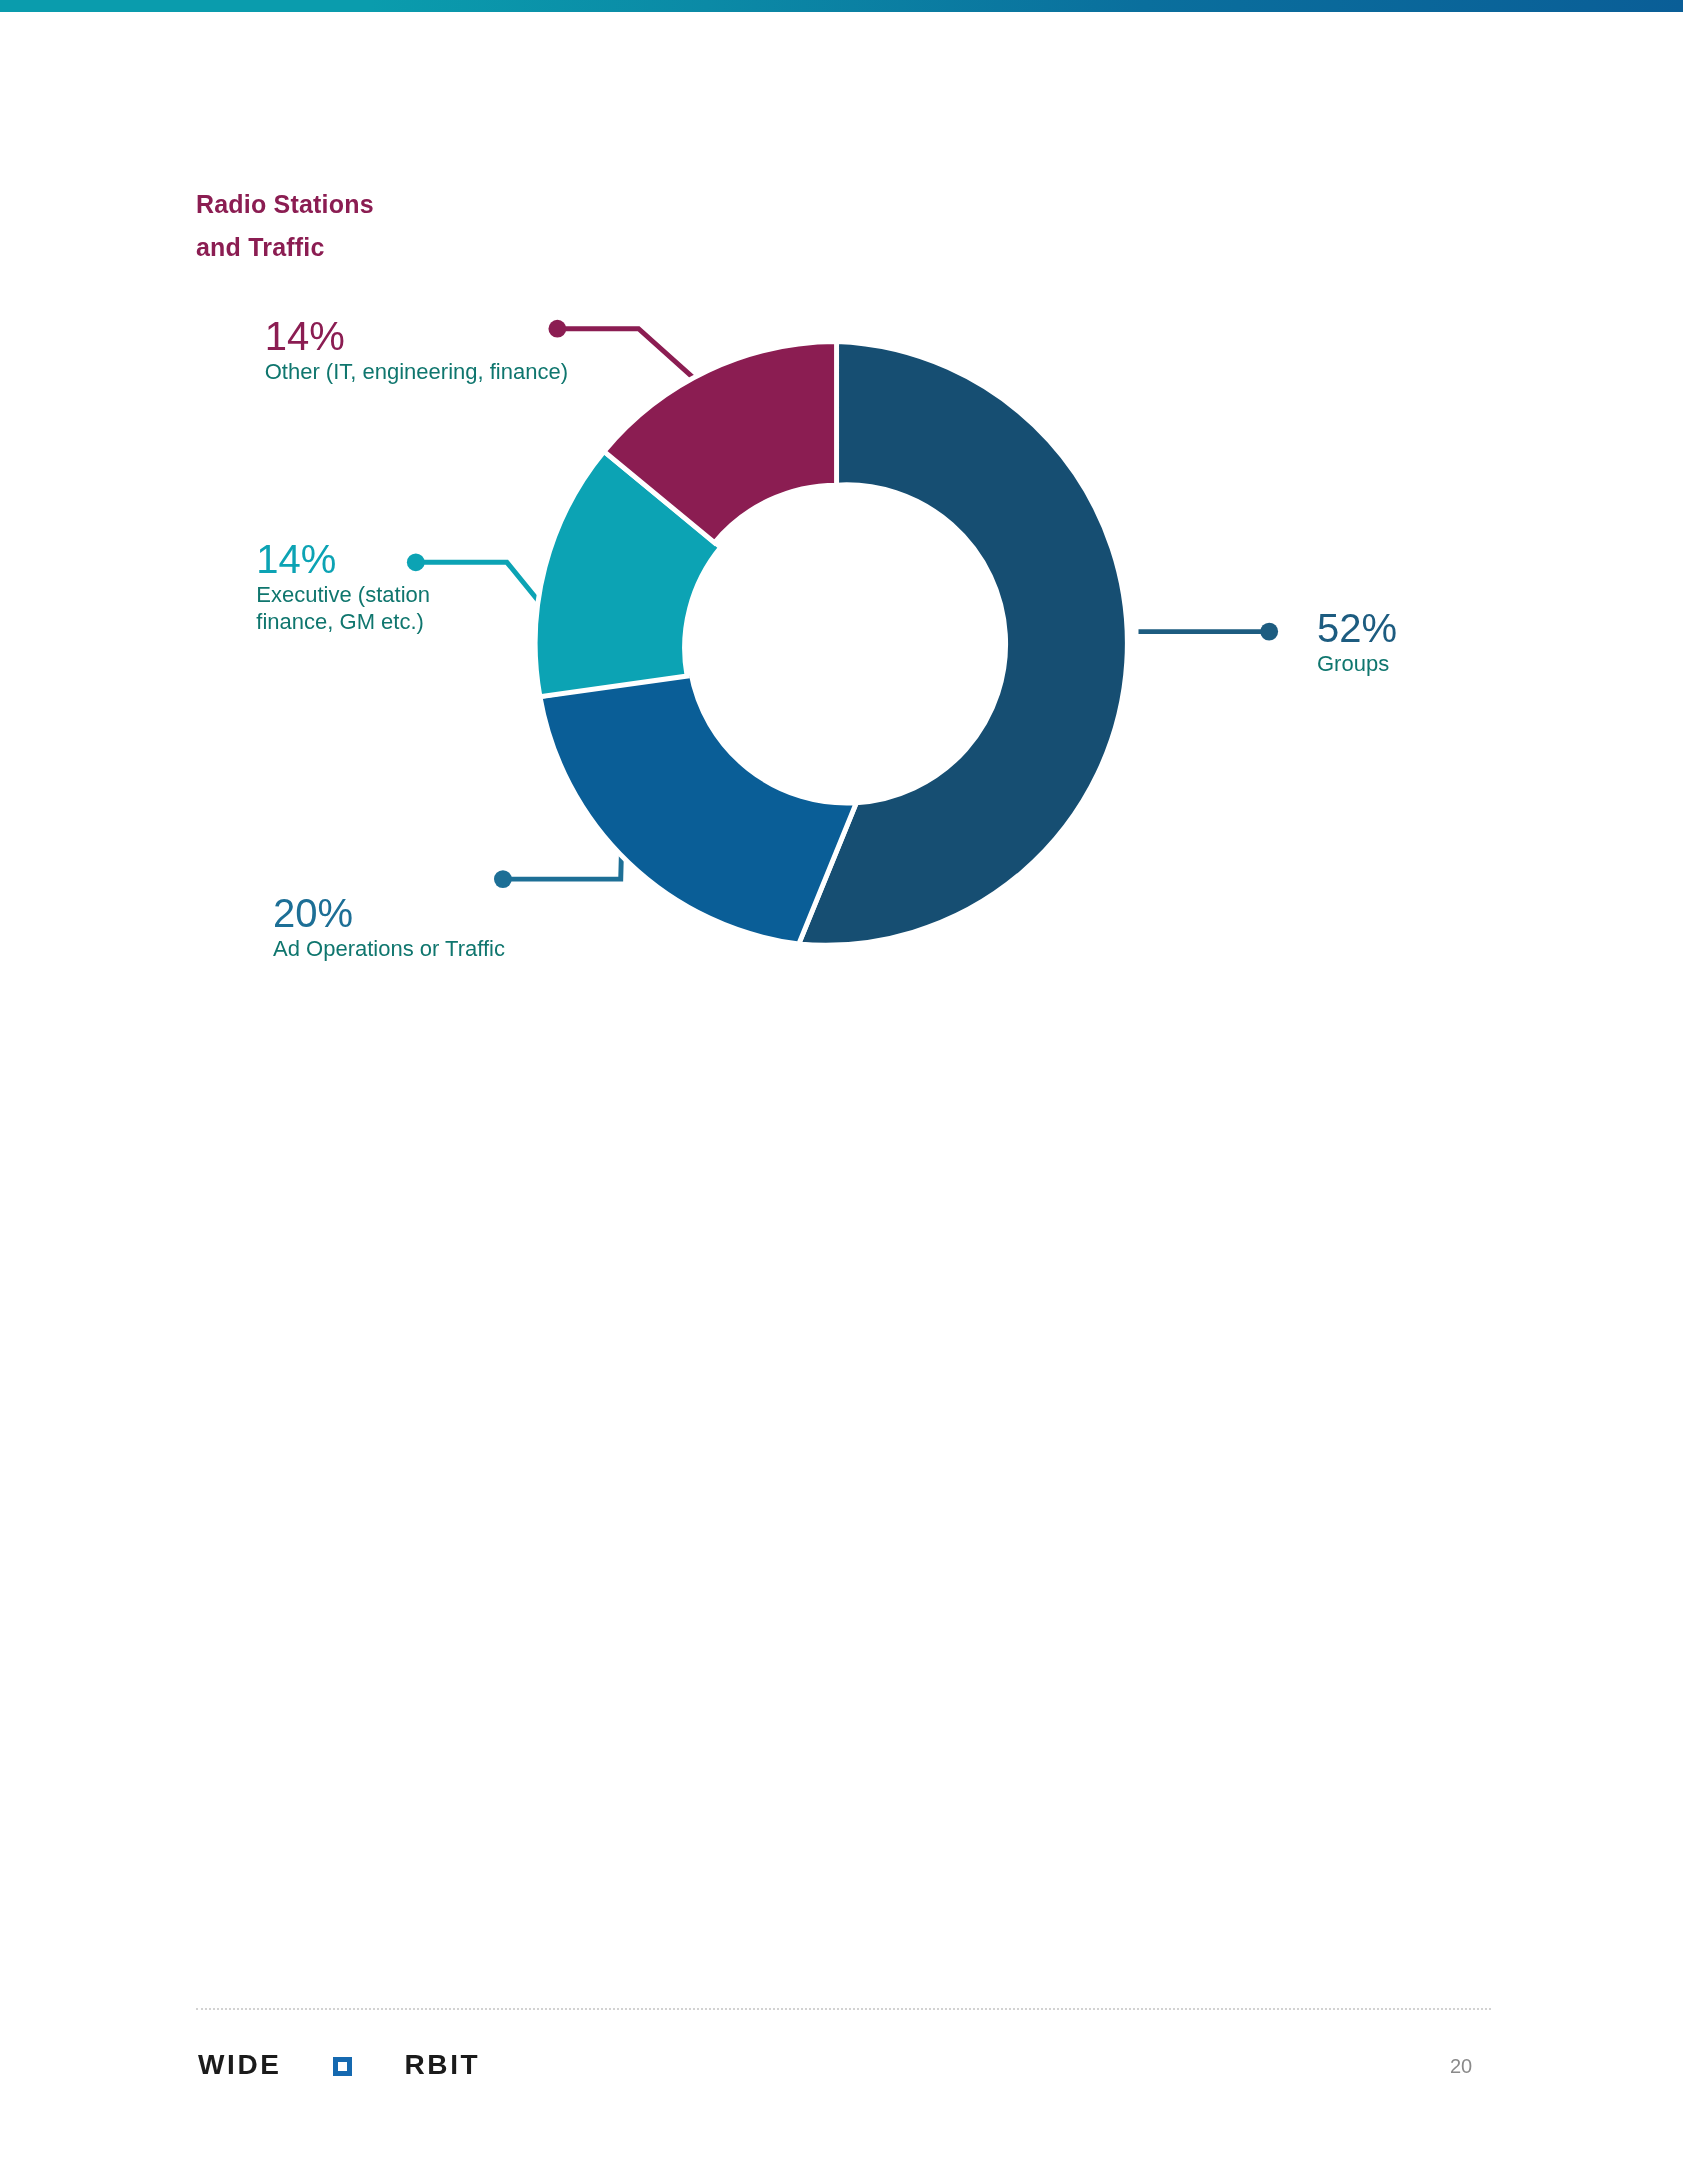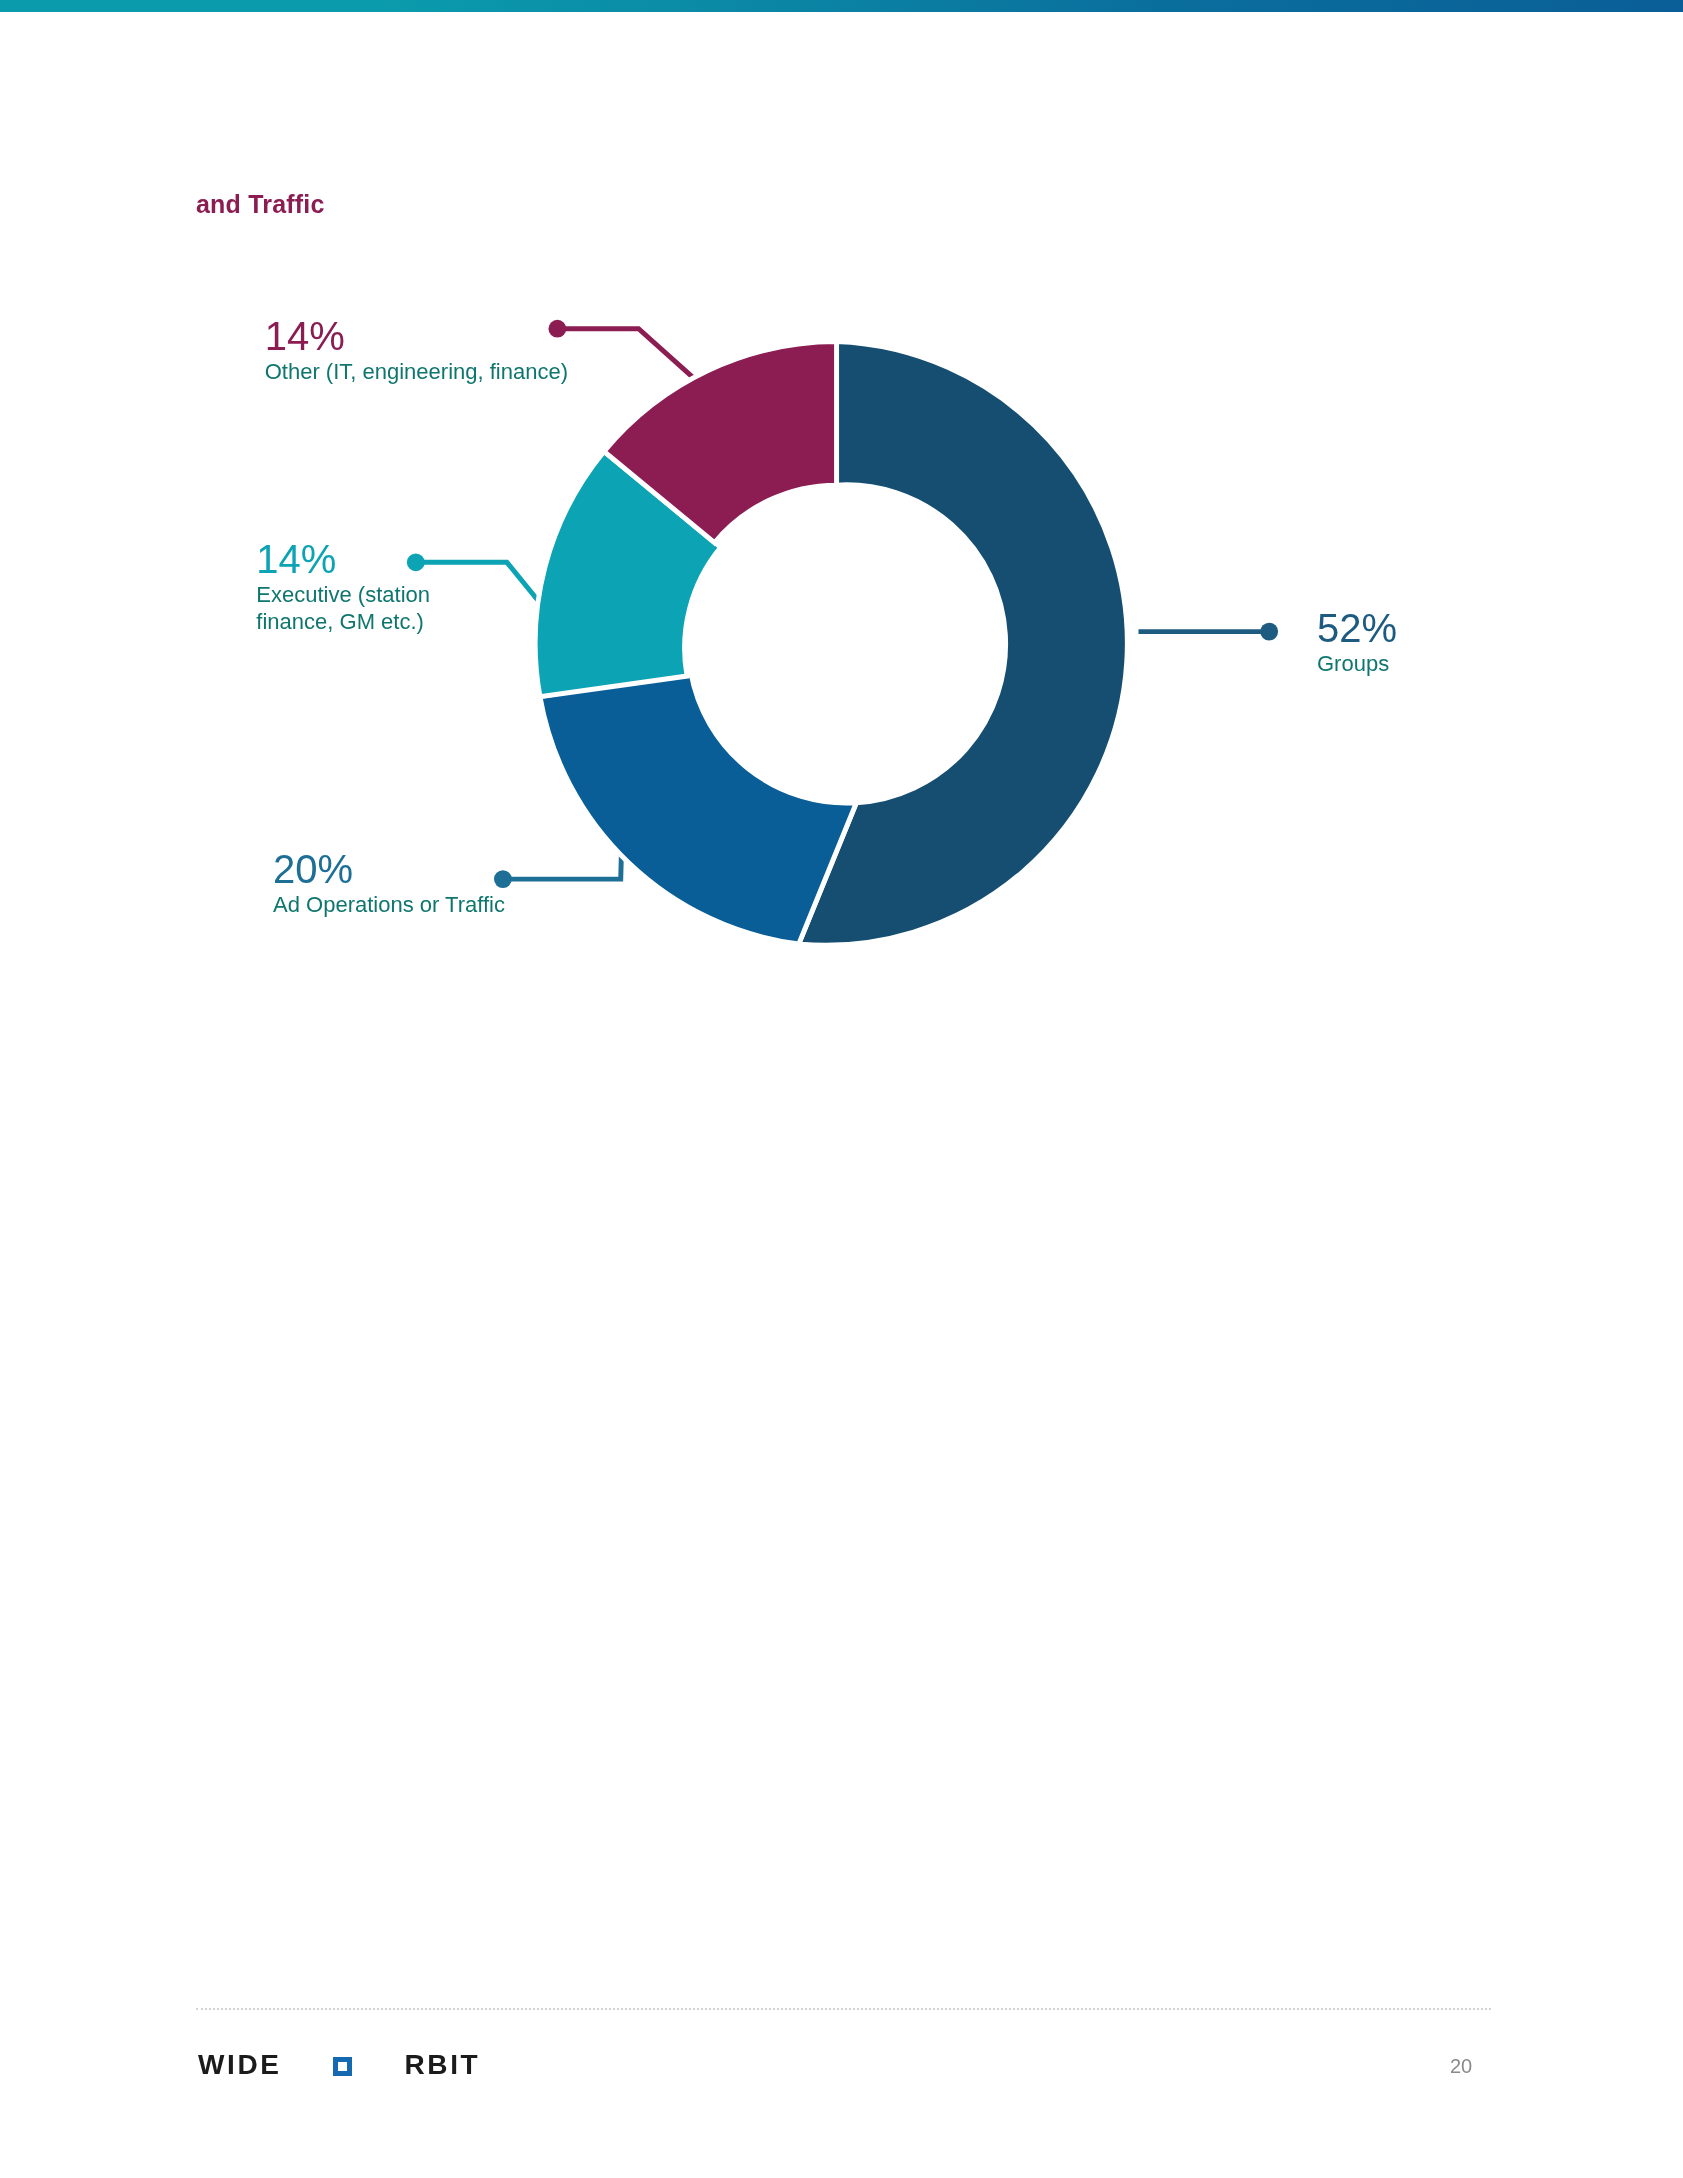--- a/index.html
+++ b/index.html
@@ -85,21 +85,21 @@
   .callout-other .pct { color: #8b1d52; }
 
   .callout-exec {
     right: 1253px;
     top: 530px;
   }
   .callout-exec .pct { color: #0ca3b4; }
 
   .callout-adops {
     right: 1178px;
-    top: 840px;
+    top: 884px;
   }
   .callout-adops .pct { color: #1d6f96; }
 
   
   .footer-rule {
     position: absolute;
     left: 196px;
     top: 2008px;
     width: 1295px;
     height: 0;
@@ -134,20 +134,21 @@
     font-size: 20px;
     color: #8a8a8a;
   }
 </style>
 </head>
 <body>
 
 <div class="top-bar"></div>
 
 <div class="slide-title">
+  <span class="line">Radio Stations</span>
   <span class="line">and Traffic</span>
 </div>
 
 <div class="chart-area">
   <svg class="chart-svg" width="1683" height="1089" viewBox="0 0 1700 1100">
 
     <g fill="none" stroke-width="5">
 
       <path d="M 1150 638 L 1282 638" stroke="#1d5c80"></path>
       <circle cx="1282" cy="638" r="9" fill="#1d5c80" stroke="none"></circle>

